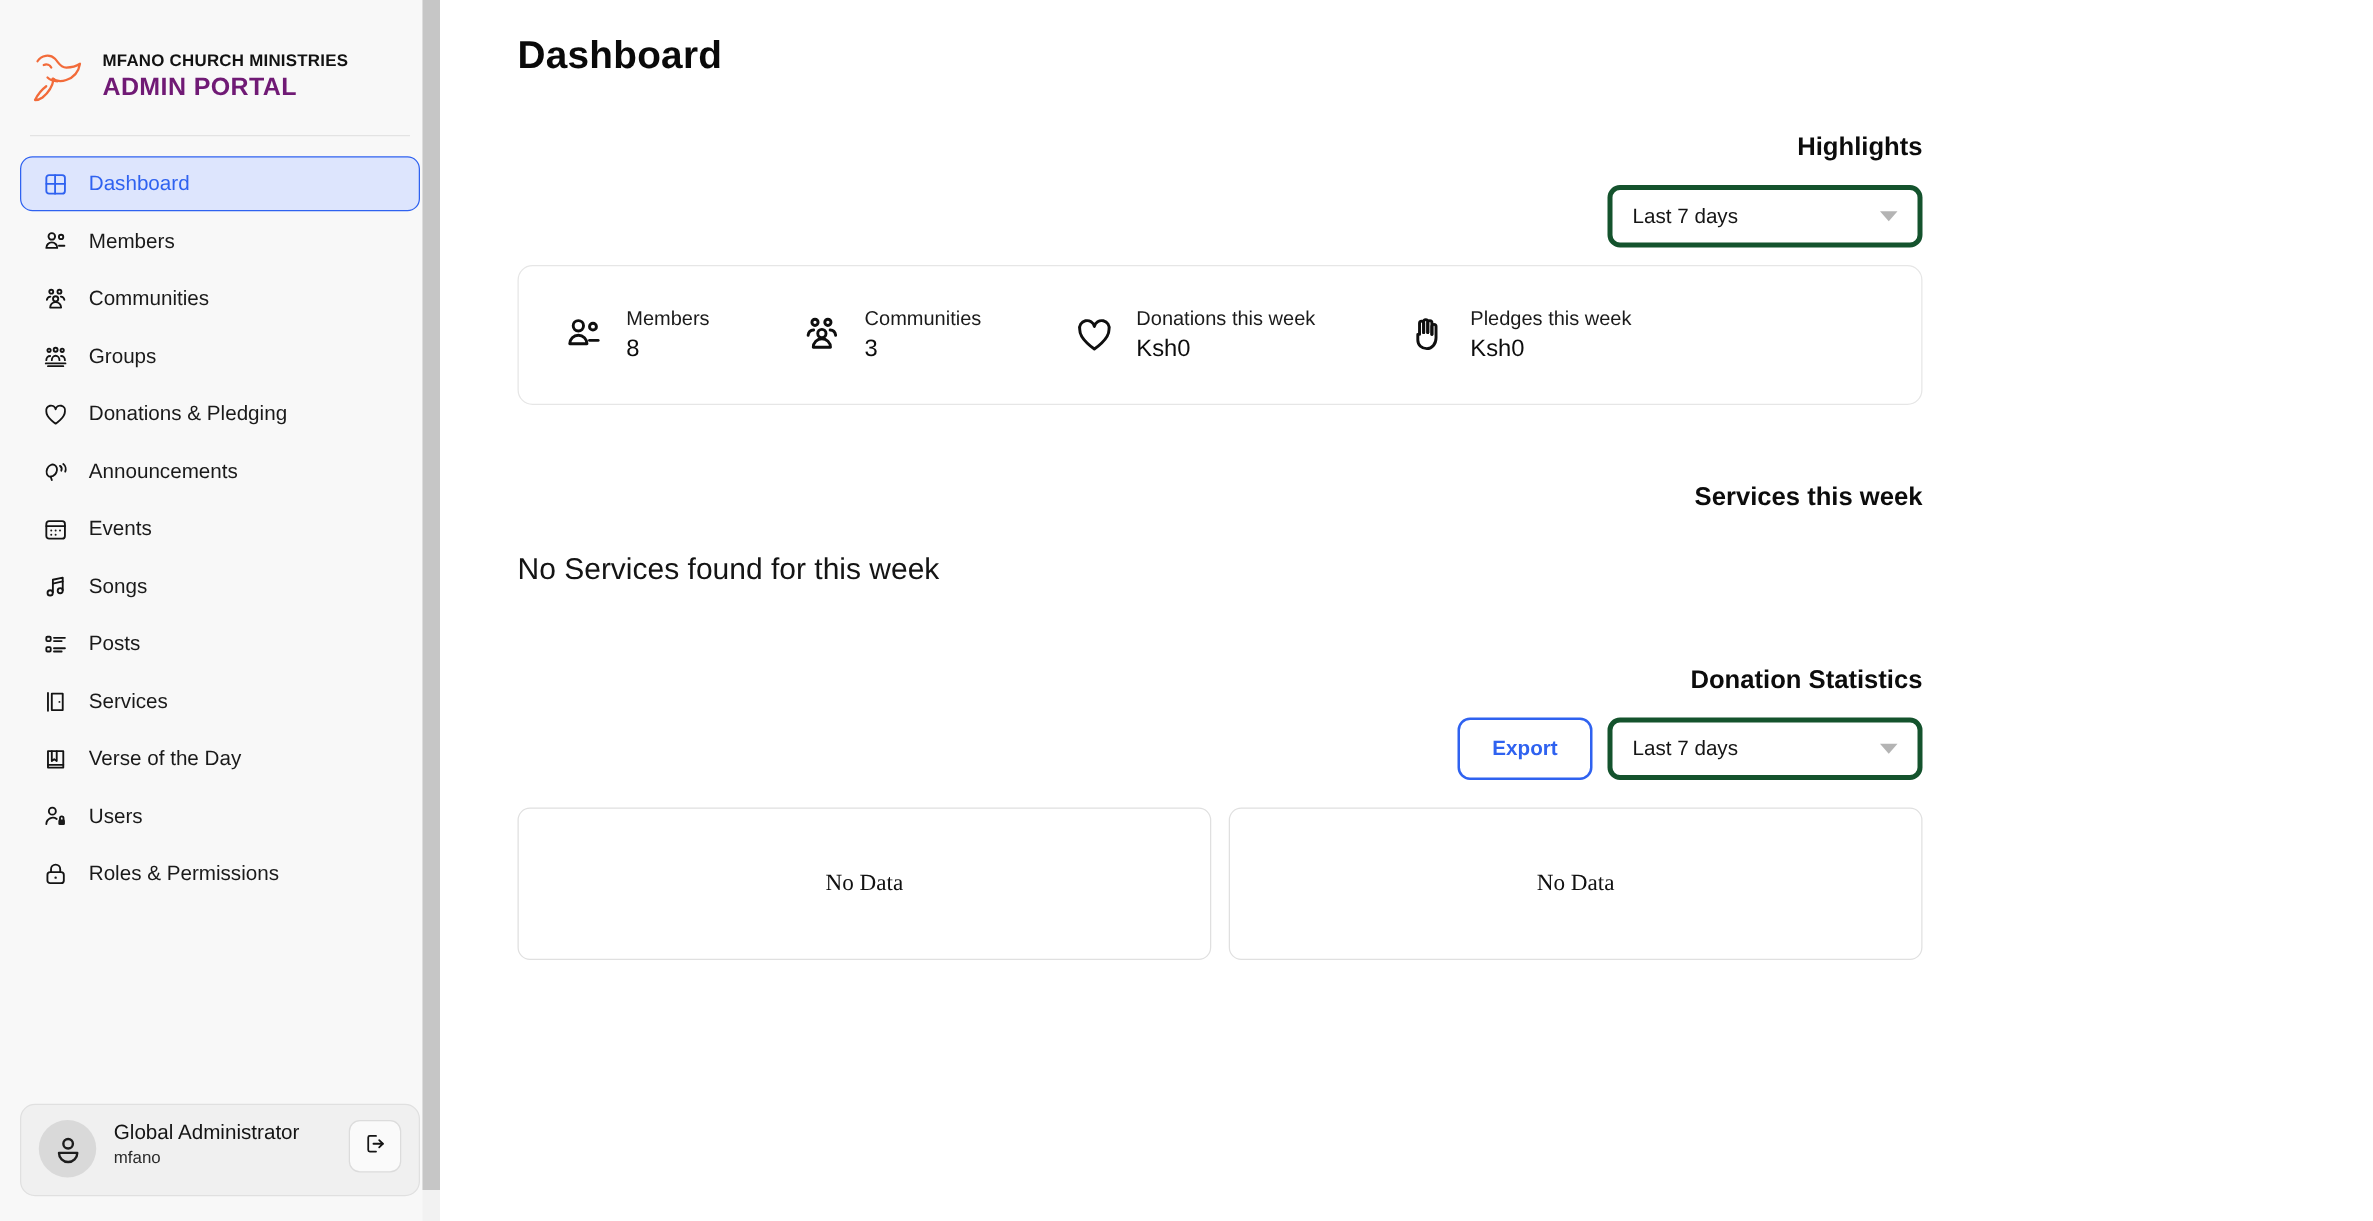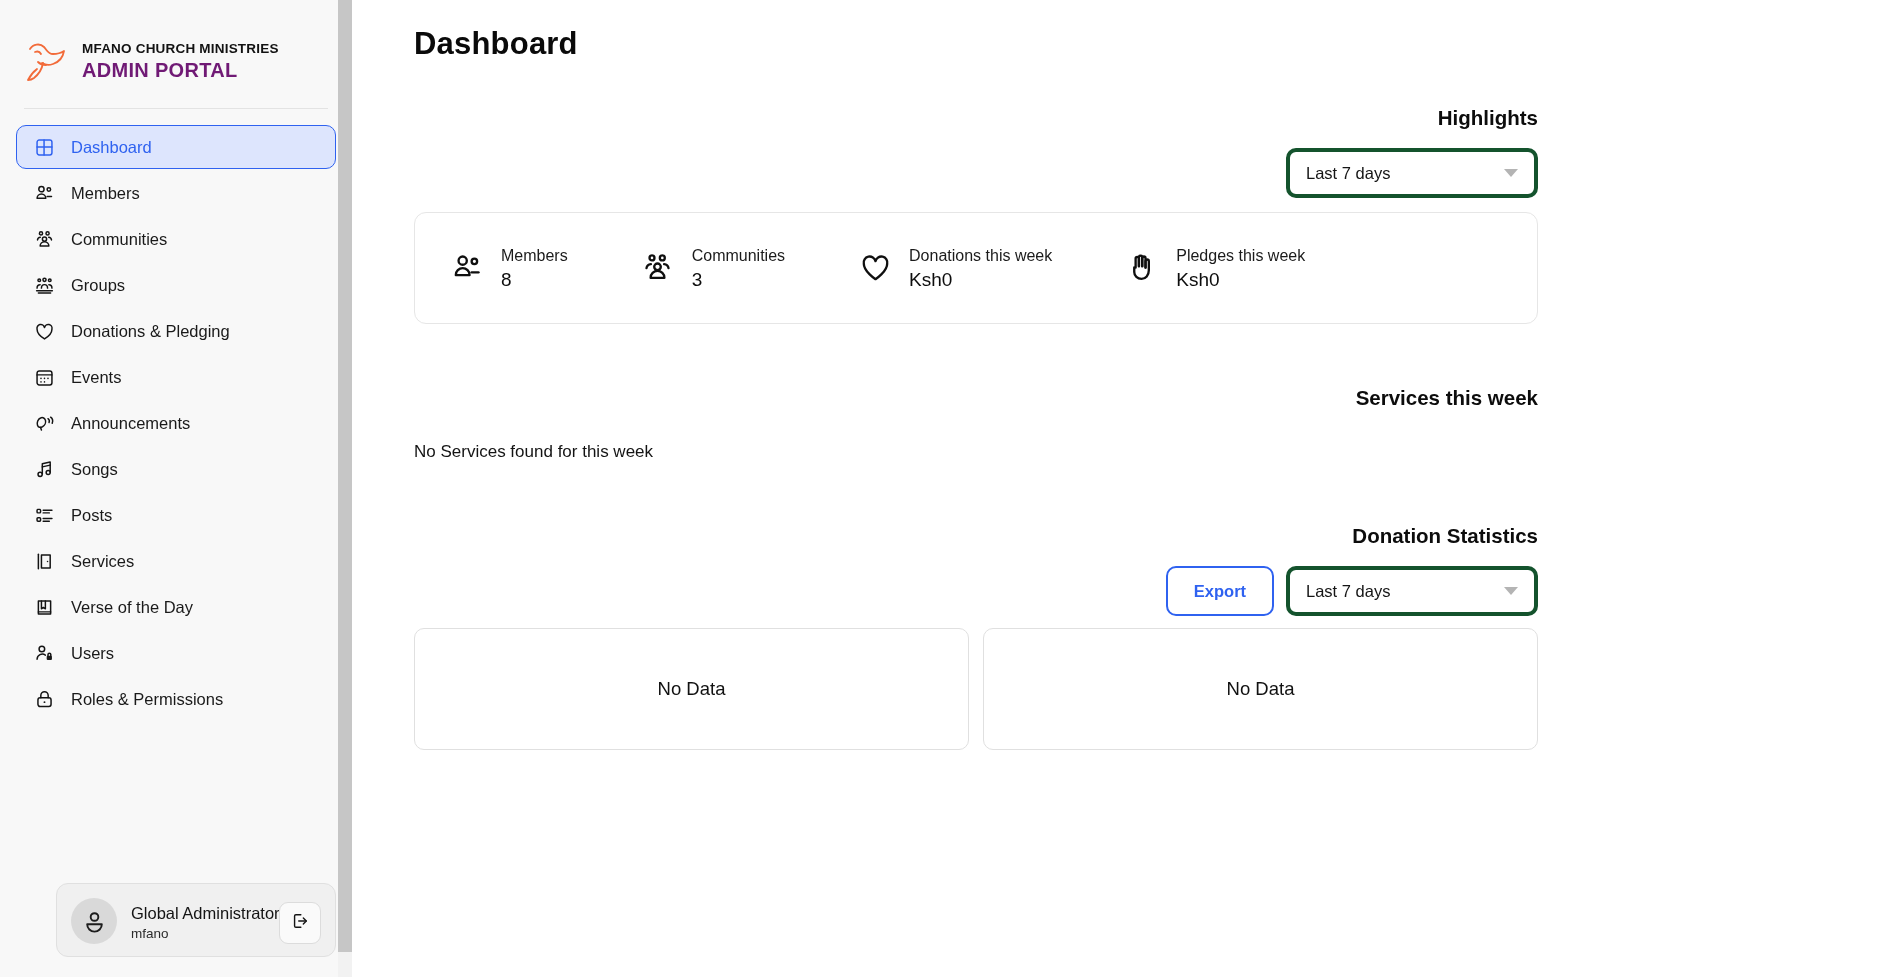--- a/index.html
+++ b/index.html
@@ -91,25 +91,24 @@
   }
   .nav-item.active svg { stroke: #2f62f0; }
   .nav-item svg { stroke: #141414; }
 
   .profile-wrap { padding: 10px 16px 20px 16px; }
   .profile-card {
     background: #f0f0f0;
     border: 1px solid #e0e0e0;
     border-radius: 12px;
     display: flex;
-    align-items: flex-end;
+    align-items: flex-start;
     gap: 14px;
     padding: 12px 14px;
     height: 74px;
-    margin-left: 40px;
   }
   .avatar {
     width: 46px; height: 46px;
     flex: 0 0 46px;
     border-radius: 50%;
     background: #d9d9d9;
     display: flex;
     align-items: center;
     justify-content: center;
   }
@@ -246,29 +245,30 @@
     line-height: 1.45;
     white-space: nowrap;
   }
   .stat-value {
     font-size: 19px;
     color: #0d0d0d;
     line-height: 1.35;
   }
 
   .empty-text {
-    font-size: 17px;
+    font-size: 24px;
     color: #141414;
     margin-top: 32px;
   }
   .block-gap { margin-top: 62px; }
   .charts-row {
     display: flex;
     gap: 14px;
-    margin-top: 12px;
+    margin-top: 22px;
+    font-family: Liberation Serif, serif;
   }
   .chart-card {
     flex: 1 1 0;
     height: 122px;
     border: 1px solid #e0e0e0;
     border-radius: 10px;
     display: flex;
     align-items: center;
     justify-content: center;
     font-size: 18.5px;
@@ -356,41 +356,41 @@
           <svg viewBox="0 0 24 24" width="21" height="21" fill="none" stroke-width="1.7" stroke-linecap="round" stroke-linejoin="round">
             <path d="M12 20.5S3.5 15 3.5 9.3A4.3 4.3 0 0 1 12 7.4a4.3 4.3 0 0 1 8.5 1.9C20.5 15 12 20.5 12 20.5z"></path>
           </svg>
         </span>
         <span>Donations &amp; Pledging</span>
       </div>
 
       <div class="nav-item">
         <span class="nav-icon">
           <svg viewBox="0 0 24 24" width="21" height="21" fill="none" stroke-width="1.7" stroke-linecap="round" stroke-linejoin="round">
+            <path d="M4 14c-1-3 .5-7 3.5-8.3 2.6-1.2 5 .4 5.6 2.7.7 2.7-.8 6-3.4 7.3C6.9 16.9 4.9 16.6 4 14z"></path>
+            <path d="M7.5 16.5l1 3"></path>
+            <path d="M16 6.5c1.3.8 1.8 2.8 1.2 4.4M19 4.8c2 1.4 2.7 4.6 1.8 7"></path>
+          </svg>
+        </span>
+        <span>Announcements</span>
+      </div>
+
+      <div class="nav-item">
+        <span class="nav-icon">
+          <svg viewBox="0 0 24 24" width="21" height="21" fill="none" stroke-width="1.7" stroke-linecap="round" stroke-linejoin="round">
             <rect x="3.5" y="4.5" width="17" height="16" rx="2.5"></rect>
             <path d="M3.5 9h17"></path>
             <circle cx="8" cy="13" r="0.9" fill="currentColor" stroke="none"></circle>
             <circle cx="12" cy="13" r="0.9" fill="currentColor" stroke="none"></circle>
             <circle cx="16" cy="13" r="0.9" fill="currentColor" stroke="none"></circle>
             <circle cx="8" cy="17" r="0.9" fill="currentColor" stroke="none"></circle>
             <circle cx="12" cy="17" r="0.9" fill="currentColor" stroke="none"></circle>
           </svg>
         </span>
         <span>Events</span>
-      </div>
-
-      <div class="nav-item">
-        <span class="nav-icon">
-          <svg viewBox="0 0 24 24" width="21" height="21" fill="none" stroke-width="1.7" stroke-linecap="round" stroke-linejoin="round">
-            <path d="M4 14c-1-3 .5-7 3.5-8.3 2.6-1.2 5 .4 5.6 2.7.7 2.7-.8 6-3.4 7.3C6.9 16.9 4.9 16.6 4 14z"></path>
-            <path d="M7.5 16.5l1 3"></path>
-            <path d="M16 6.5c1.3.8 1.8 2.8 1.2 4.4M19 4.8c2 1.4 2.7 4.6 1.8 7"></path>
-          </svg>
-        </span>
-        <span>Announcements</span>
       </div>
 
       <div class="nav-item">
         <span class="nav-icon">
           <svg viewBox="0 0 24 24" width="21" height="21" fill="none" stroke-width="1.7" stroke-linecap="round" stroke-linejoin="round">
             <path d="M9.5 17V5.5l9-2V15"></path>
             <path d="M9.5 9l9-2"></path>
             <circle cx="7" cy="17.5" r="2.4"></circle>
             <circle cx="16.2" cy="15.5" r="2.3"></circle>
           </svg>

